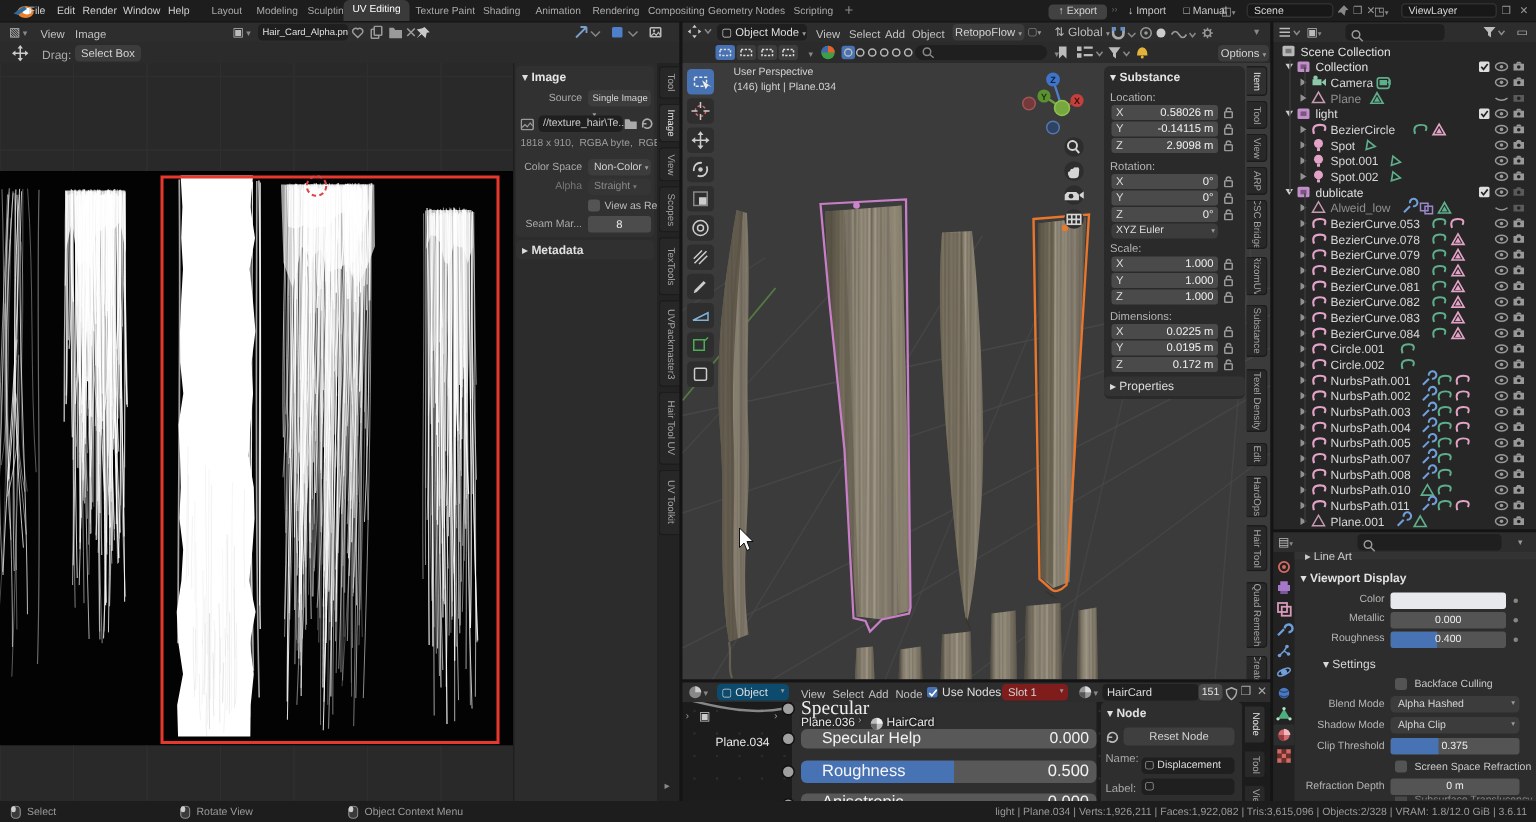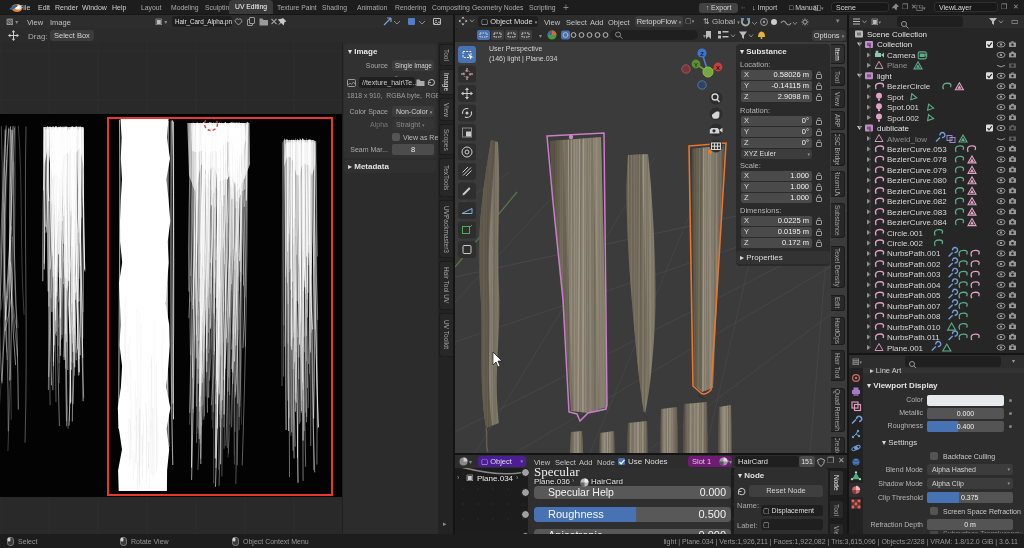--- a/index.html
+++ b/index.html
@@ -1336,31 +1336,31 @@
 <div class="vtab" style="left:831px;top:388px;width:14px;height:44px;background:#282828;color:#a5a5a5">Quad Remesh</div>
 <div class="vtab" style="left:831px;top:437px;width:14px;height:17px;background:#282828;color:#a5a5a5">Create</div>
 <div class="abs" style="left:455px;top:453px;width:392px;height:2px;background:#141414;"></div>
 <div class="abs" style="left:455px;top:455px;width:392px;height:79px;background:#1c1c1c;"></div>
 <div class="abs hdr" style="left:455px;top:455px;width:392px;height:13px;background:#2d2d2d;"></div>
 <svg class="abs" style="left:459px;top:457px" width="15" height="9">
     <circle cx="4.5" cy="4.5" r="4" fill="#888"></circle>
     <path d="M4.5 0.5 A4 4 0 0 1 8.5 4.5 L4.5 4.5 Z" fill="#ccc"></path>
     <text x="10" y="7" fill="#888" font-size="6">▾</text>
   </svg>
-<div class="abs fld" style="left:478px;top:456px;width:48px;height:11px;font-size:7.5px;line-height:11px;background:#4c1d95"><span style="padding-left:3px;color:#ccc">▢</span> Object <span style="font-size:5px;color:#999;float:right;margin-right:3px;line-height:11px">▾</span></div>
+<div class="abs fld" style="left:478px;top:456px;width:48px;height:11px;font-size:7.5px;line-height:11px;background:#0c4a6e"><span style="padding-left:3px;color:#ccc">▢</span> Object <span style="font-size:5px;color:#999;float:right;margin-right:3px;line-height:11px">▾</span></div>
 <div class="abs txt" style="left:534px;top:458px;font-size:7.5px">View</div>
 <div class="abs txt" style="left:555px;top:458px;font-size:7.5px">Select</div>
 <div class="abs txt" style="left:579px;top:458px;font-size:7.5px">Add</div>
 <div class="abs txt" style="left:597px;top:458px;font-size:7.5px">Node</div>
 <div class="abs" style="left:618px;top:458px;width:7px;height:7px;background:#4772b3;border-radius:1.5px;"></div>
 <svg class="abs" style="left:619px;top:459px" width="6" height="6">
     <path d="M0.5 3 L2.2 4.8 L5.5 0.8" stroke="#fff" stroke-width="1.2" fill="none"></path>
   </svg>
 <div class="abs txt" style="left:628px;top:457px;font-size:8px;color:#ddd">Use Nodes</div>
-<div class="abs btn" style="left:688px;top:456px;width:44px;height:11px;font-size:7.5px;line-height:11px;padding-left:4px;background:#701a75">Slot 1 <span style="float:right;font-size:5px;color:#999;margin-right:3px;line-height:11px">▾</span></div>
+<div class="abs btn" style="left:668px;top:456px;width:44px;height:11px;font-size:7.5px;line-height:11px;padding-left:4px;background:#7f1d1d">Slot 1 <span style="float:right;font-size:5px;color:#999;margin-right:3px;line-height:11px">▾</span></div>
 <svg class="abs" style="left:719px;top:457px" width="16" height="9">
     <circle cx="4.5" cy="4.5" r="4" fill="#999"></circle>
     <path d="M4.5 0.5 A4 4 0 0 1 8.5 4.5 L4.5 4.5 Z" fill="#ddd"></path>
     <path d="M0.5 4.5 A4 4 0 0 0 4.5 8.5 L4.5 4.5 Z" fill="#555"></path>
     <text x="10" y="7" fill="#888" font-size="6">▾</text>
   </svg>
 <div class="abs fld" style="left:735px;top:456px;width:64px;height:11px;font-size:7.5px;line-height:11px;padding-left:3px;">HairCard</div>
 <div class="abs" style="left:799px;top:456px;width:16px;height:11px;background:#4a4a4a;border-radius:3px;color:#e5e5e5;font-size:7px;text-align:center;line-height:11px;">151</div>
 <svg class="abs" style="left:817px;top:458px" width="8" height="9">
     <path d="M4 0.5 l3.5 1.5 q0 4-3.5 6.5 q-3.5-2.5-3.5-6.5 Z" fill="none" stroke="#aaa" stroke-width="1"></path>
@@ -1460,21 +1460,21 @@
 <div class="abs wid" style="left:534px;top:529px;width:197px;height:14px;background:#585858;border-radius:4px;">
     <span style="position:absolute;left:14px;top:0;font-size:11px;line-height:13px;color:#f2f2f2">Anisotropic</span>
     <span style="position:absolute;right:5px;top:0;font-size:11px;line-height:13px;color:#f2f2f2">0.000</span>
   </div>
 <div class="abs" style="left:521px;top:468px;width:9px;height:9px;border-radius:50%;background:#a0a0a0;border:1px solid #111"></div>
 <div class="abs" style="left:521px;top:488px;width:9px;height:9px;border-radius:50%;background:#a0a0a0;border:1px solid #111"></div>
 <div class="abs" style="left:521px;top:510px;width:9px;height:9px;border-radius:50%;background:#a0a0a0;border:1px solid #111"></div>
 <div class="abs" style="left:521px;top:532px;width:9px;height:9px;border-radius:50%;background:#a0a0a0;border:1px solid #111"></div>
 <div class="abs txt" style="left:457px;top:474px;font-size:7px;color:#999">›</div>
 <div class="abs txt" style="left:466px;top:473px;font-size:8px;color:#ccc">▣</div>
-<div class="abs txt" style="left:477px;top:474px;font-size:8px;color:#e8e8e8">Plane.034</div>
+<div class="abs txt" style="left:477px;top:490px;font-size:8px;color:#e8e8e8">Plane.034</div>
 <div class="abs txt" style="left:516px;top:474px;font-size:7px;color:#999">›</div>
 <div class="abs txt" style="left:534px;top:477px;font-size:8px;color:#e8e8e8;text-shadow:0 0 2px #000">Plane.036</div>
 <div class="abs txt" style="left:572px;top:477px;font-size:7px;color:#999;text-shadow:0 0 2px #000">›</div>
 <svg class="abs" style="left:580px;top:478px" width="9" height="9">
     <circle cx="4.5" cy="4.5" r="4" fill="#bbb"></circle>
     <path d="M4.5 0.5 A4 4 0 0 1 8.5 4.5 L4.5 4.5 Z" fill="#eee"></path>
     <path d="M0.5 4.5 A4 4 0 0 0 4.5 8.5 L4.5 4.5 Z" fill="#666"></path>
   </svg>
 <div class="abs txt" style="left:591px;top:477px;font-size:8px;color:#e8e8e8;text-shadow:0 0 2px #000">HairCard</div>
 <div class="abs" style="left:734px;top:468px;width:94px;height:66px;background:#2e2e2e;border-radius:3px 3px 0 0;"></div>

